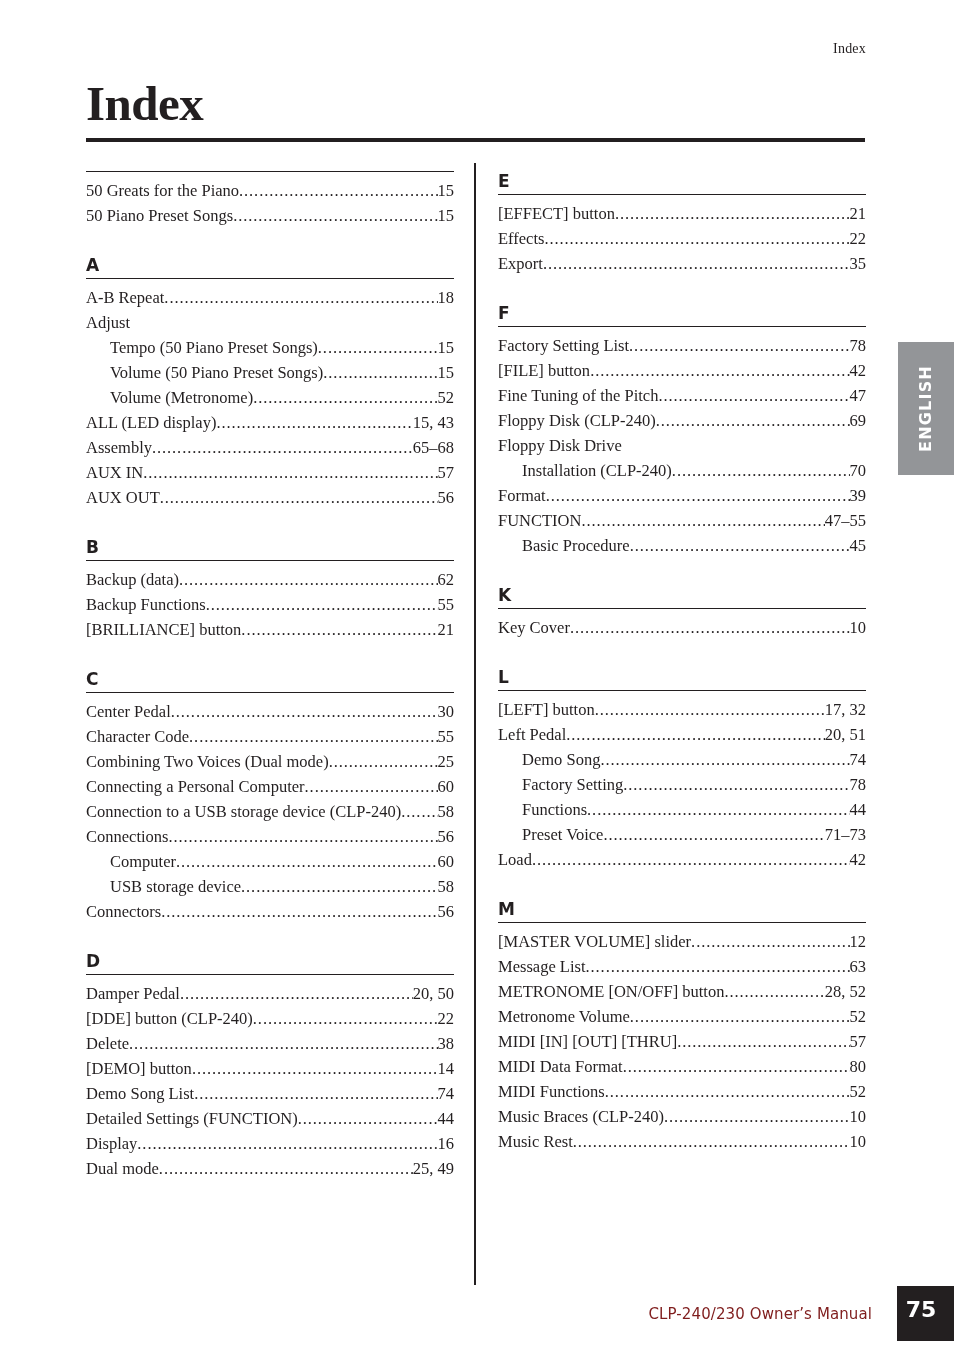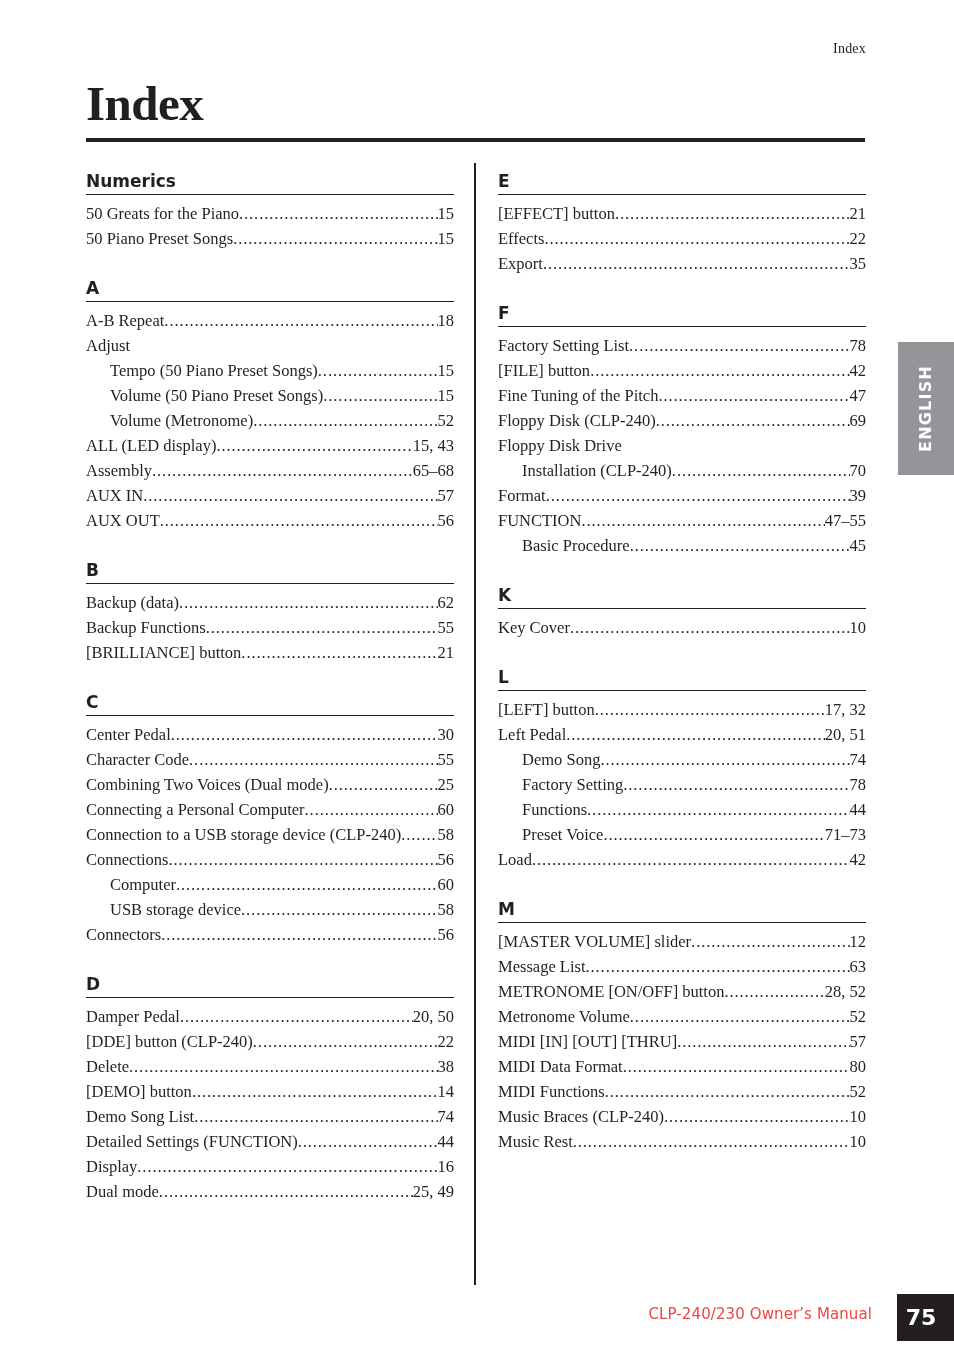--- a/index.html
+++ b/index.html
@@ -150,29 +150,29 @@
     transform: rotate(-90deg) translate(-133px, 0);
   }
 
   
   .footer-text {
     position: absolute;
     right: 82px;
     bottom: 28px;
     font-family: "DejaVu Sans", "Liberation Sans", sans-serif;
     font-size: 15px;
-    color: #ef4444;
+    color: #7f1d1d;
     letter-spacing: 0.1px;
   }
   .page-number-box {
     position: absolute;
     right: 0;
     bottom: 10px;
     width: 57px;
-    height: 47px;
+    height: 55px;
     background: #231f20;
   }
   .page-number {
     position: absolute;
     left: 0;
     top: 0;
     width: 48px;
     height: 47px;
     line-height: 47px;
     text-align: center;
@@ -187,21 +187,20 @@
 
 <div class="running-head">Index</div>
 
 <div class="page-title">Index</div>
 <div class="title-rule"></div>
 
 <div class="columns">
   <div class="col-divider"></div>
   <div class="col col-left">
       <div class="section">
-        <div class="section-letter">Numerics</div>
         <div class="section-rule"></div>
         <div class="entry">
           <span class="entry-label">50 Greats for the Piano</span>
           <span class="leader"></span>
           <span class="entry-page">15</span>
         </div>
         <div class="entry">
           <span class="entry-label">50 Piano Preset Songs</span>
           <span class="leader"></span>
           <span class="entry-page">15</span>

